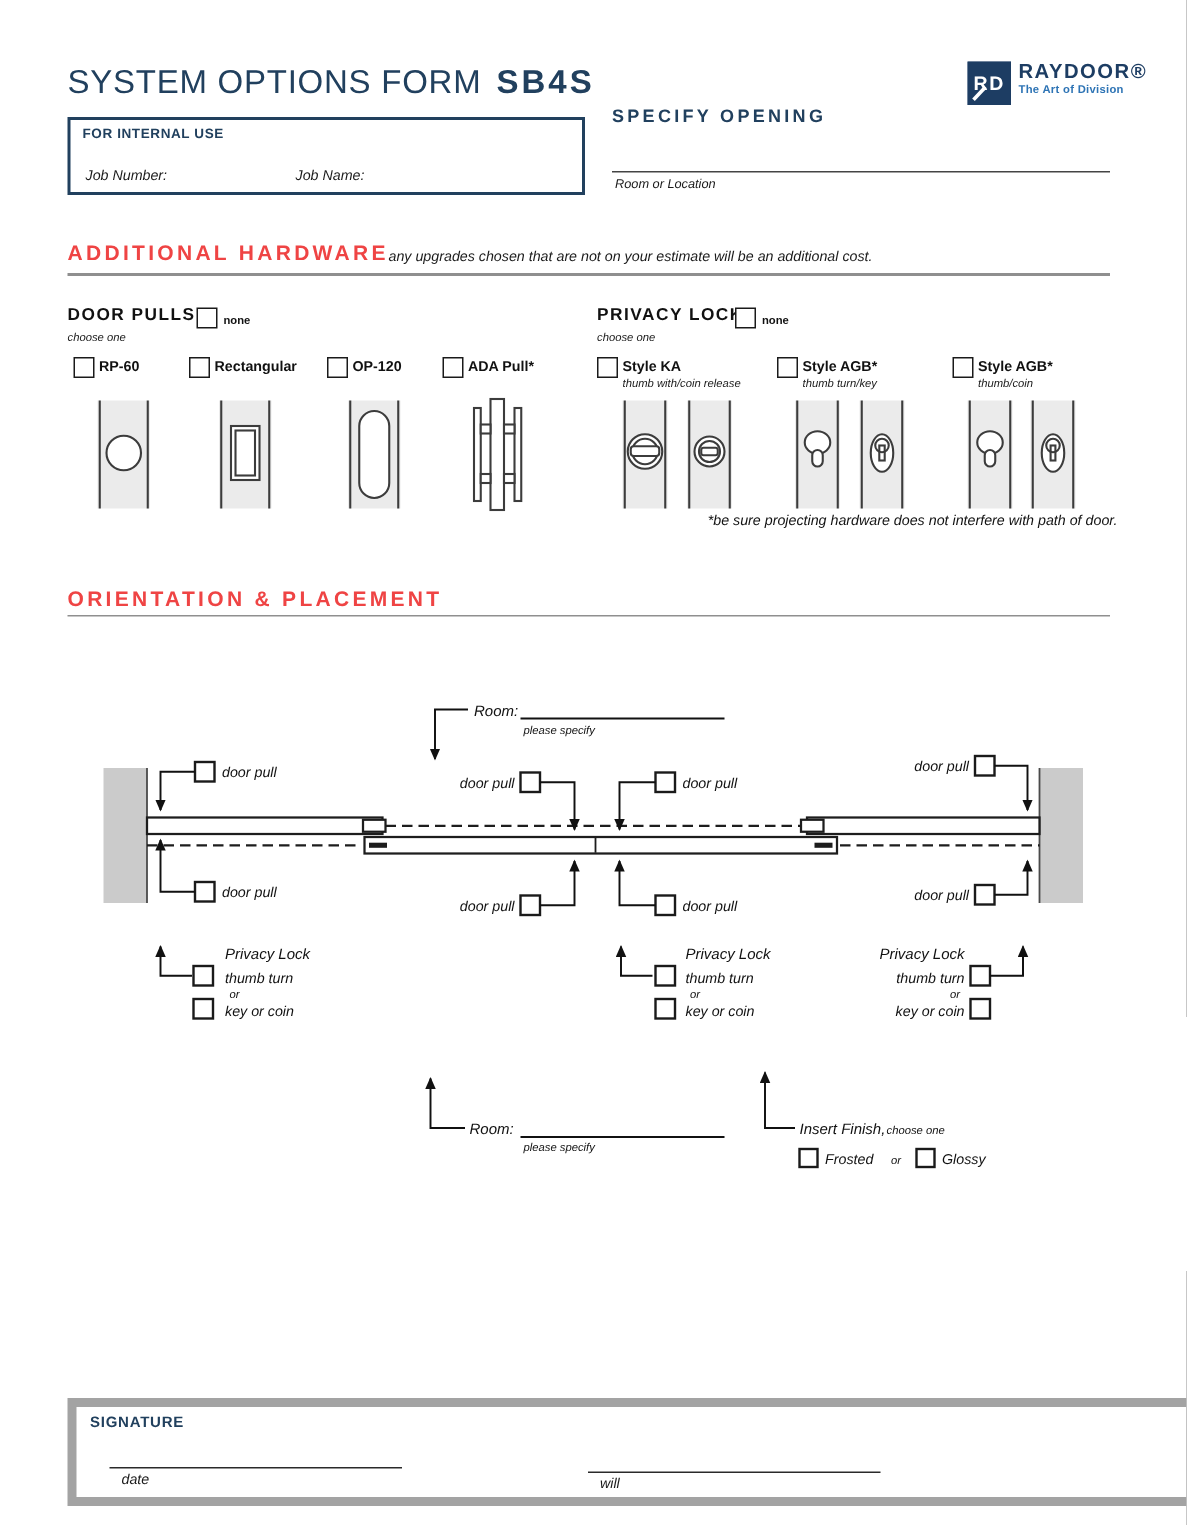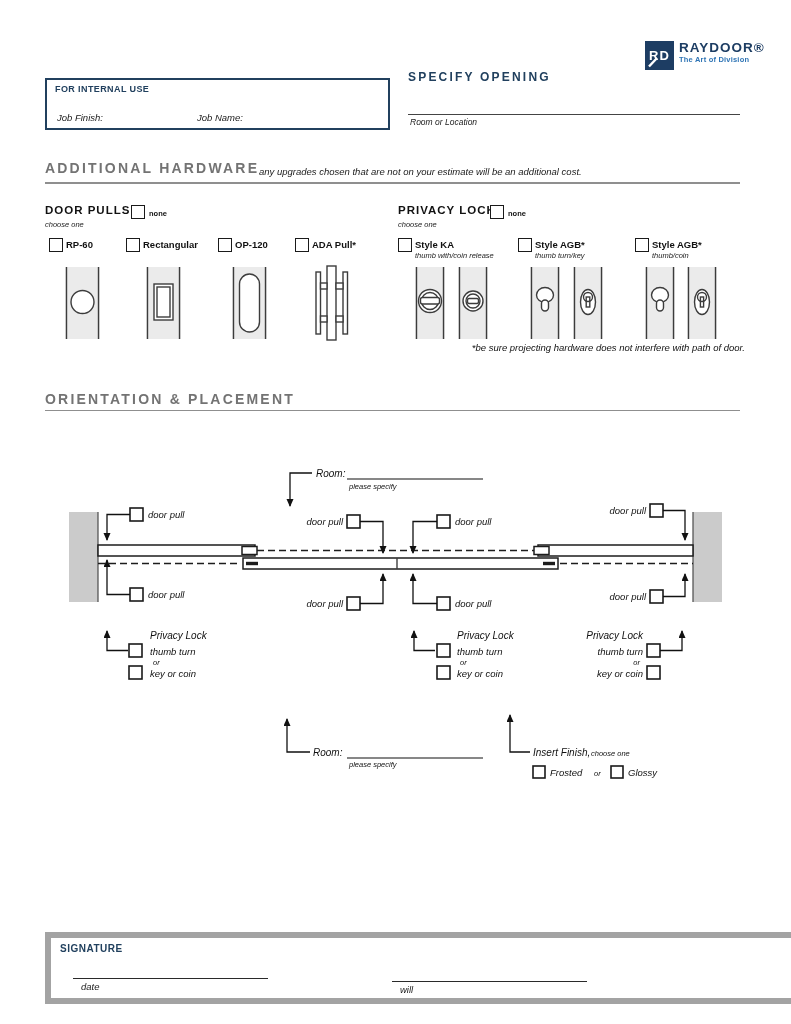--- a/index.html
+++ b/index.html
@@ -15,21 +15,21 @@
   .joblbl{position:absolute;bottom:5px;font-size:9.5px;font-style:italic;color:#1a1a1a;}
   .spec-head{font-size:12px;font-weight:bold;color:#21405e;letter-spacing:2.2px;text-align:right;}
   .writeline{border-top:1.2px solid #444;}
   .underlbl{font-size:8.5px;font-style:italic;color:#1a1a1a;}
   .logo{display:flex;align-items:flex-start;gap:5px;}
   .logo-sq{width:29px;height:29px;background:#1d3d63;flex:0 0 auto;}
   .logo-txt .brand{font-size:13.5px;font-weight:bold;color:#1d3d63;letter-spacing:1px;line-height:14px;}
   .logo-txt .tag{font-size:7.5px;font-weight:bold;color:#2e74b5;letter-spacing:0.2px;}
 
   
-  .sec-head{font-size:14px;font-weight:bold;color:#737373;letter-spacing:2.2px;white-space:nowrap;}
+  .sec-head{font-size:14px;font-weight:bold;color:#ef4444;letter-spacing:2.2px;white-space:nowrap;}
   .sec-note{font-size:9.5px;font-style:italic;color:#1a1a1a;}
   .rule{border-top:2px solid #8f8f8f;}
   .rule-thin{border-top:1.5px solid #8f8f8f;}
 
   
   .grp-head{font-size:11.5px;font-weight:bold;color:#111;letter-spacing:1px;white-space:nowrap;}
   .choose{font-size:7.5px;font-style:italic;color:#1a1a1a;}
   .cbx{width:12px;height:12px;border:1.6px solid #1a1a1a;background:#fff;display:inline-block;}
   .opt-lbl{font-size:9.5px;font-weight:bold;color:#111;white-space:nowrap;}
   .opt-sub{font-size:7.5px;font-style:italic;color:#1a1a1a;white-space:nowrap;}
@@ -56,39 +56,42 @@
   .sigbox{border:6px solid #a3a3a3;width:696px;height:60px;padding-left:44px;}
   .sighead{position:absolute;left:9px;top:5px;font-size:10px;font-weight:bold;color:#21405e;letter-spacing:0.5px;}
   .sigline{position:absolute;border-top:1.5px solid #2a2a2a;}
   .siglbl{position:absolute;font-size:9.5px;font-style:italic;color:#1a1a1a;}
 </style>
 </head>
 <body>
 
 <div class="page">
 
+  <div class="abs title" style="left:45px;top:42px;">
+    <span>SYSTEM OPTIONS FORM</span><span class="model">SB4S</span>
+  </div>
 
   <div class="abs logo" style="left:645px;top:41px;">
     <div class="logo-sq">
       <svg width="29" height="29" viewBox="0 0 29 29">
         <rect x="0" y="0" width="29" height="29" fill="#1d3d63"></rect>
         <text x="4" y="19" fill="#fff" font-family="Liberation Sans,sans-serif" font-weight="bold" font-size="13">R</text>
         <text x="14.5" y="19" fill="#fff" font-family="Liberation Sans,sans-serif" font-weight="bold" font-size="13">D</text>
         <line x1="4" y1="25.5" x2="12" y2="17" stroke="#fff" stroke-width="2.4"></line>
       </svg>
     </div>
     <div class="logo-txt">
       <div class="brand">RAYDOOR®</div>
       <div class="tag">The Art of Division</div>
     </div>
   </div>
 
   <div class="abs intbox" style="left:45px;top:78px;">
     <div class="lbl">FOR INTERNAL USE</div>
-    <div class="joblbl" style="left:10px;">Job Finish:</div>
+    <div class="joblbl" style="left:10px;">Job Number:</div>
     <div class="joblbl" style="left:150px;">Job Name:</div>
   </div>
 
   <div class="abs spec-head" style="left:408px;top:70px;">SPECIFY OPENING</div>
   <div class="abs writeline" style="left:408px;top:114px;width:332px;"></div>
   <div class="abs underlbl" style="left:410px;top:117px;">Room or Location</div>
 
   <div class="abs sec-head" style="left:45px;top:160px;">ADDITIONAL HARDWARE</div>
   <div class="abs sec-note" style="left:259px;top:166px;">any upgrades chosen that are not on your estimate will be an additional cost.</div>
   <div class="abs rule" style="left:45px;top:182px;width:695px;"></div>

